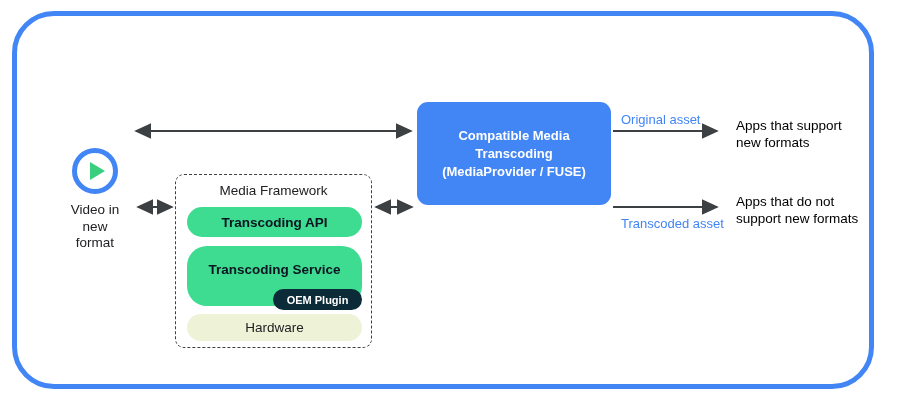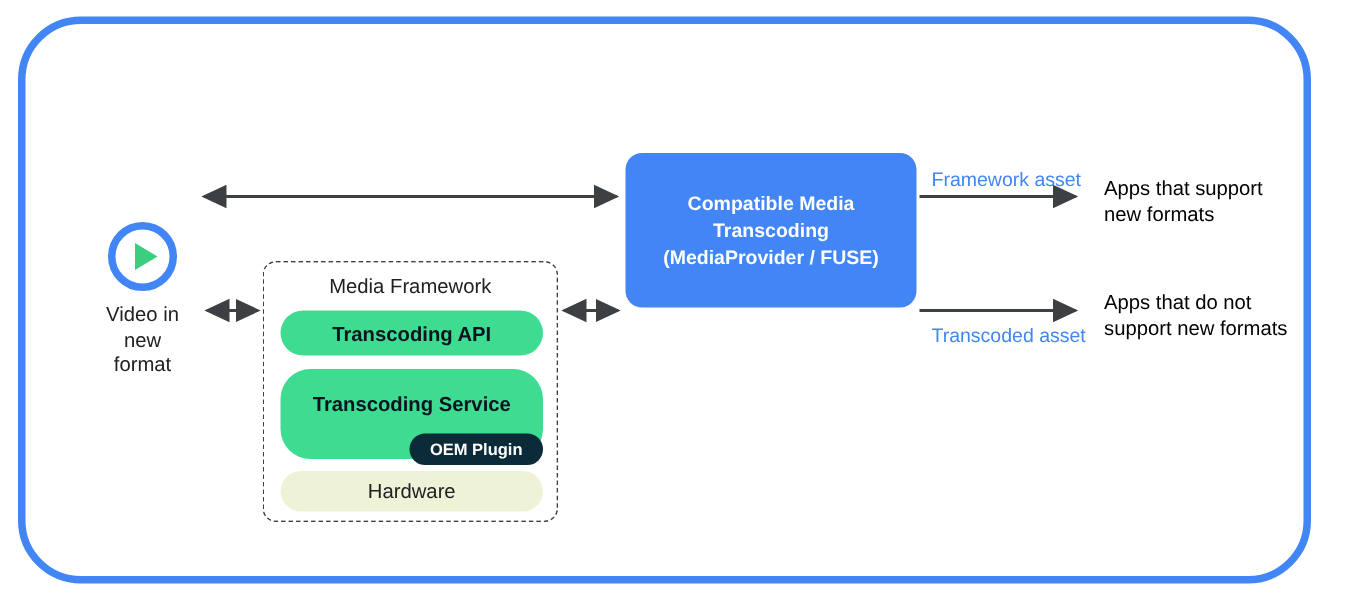--- a/index.html
+++ b/index.html
@@ -252,21 +252,21 @@
   </svg>
 
   <svg class="arrow-svg" id="arrow-original" width="112" height="22">
     <line x1="0" y1="11" x2="104" y2="11" stroke="#3c4043" stroke-width="2" marker-end="url(#mk-r)"></line>
   </svg>
 
   <svg class="arrow-svg" id="arrow-transcoded" width="112" height="22">
     <line x1="0" y1="11" x2="104" y2="11" stroke="#3c4043" stroke-width="2" marker-end="url(#mk-r)"></line>
   </svg>
 
-  <div class="asset-label" id="original-asset-label">Framework asset</div>
+  <div class="asset-label" id="original-asset-label">Original asset</div>
   <div class="asset-label" id="transcoded-asset-label">Transcoded asset</div>
 
   <div class="apps-label" id="apps-support-label">Apps that support
 new formats</div>
   <div class="apps-label" id="apps-nosupport-label">Apps that do not
 support new formats</div>
 
 </div>
 
 </body></html>

